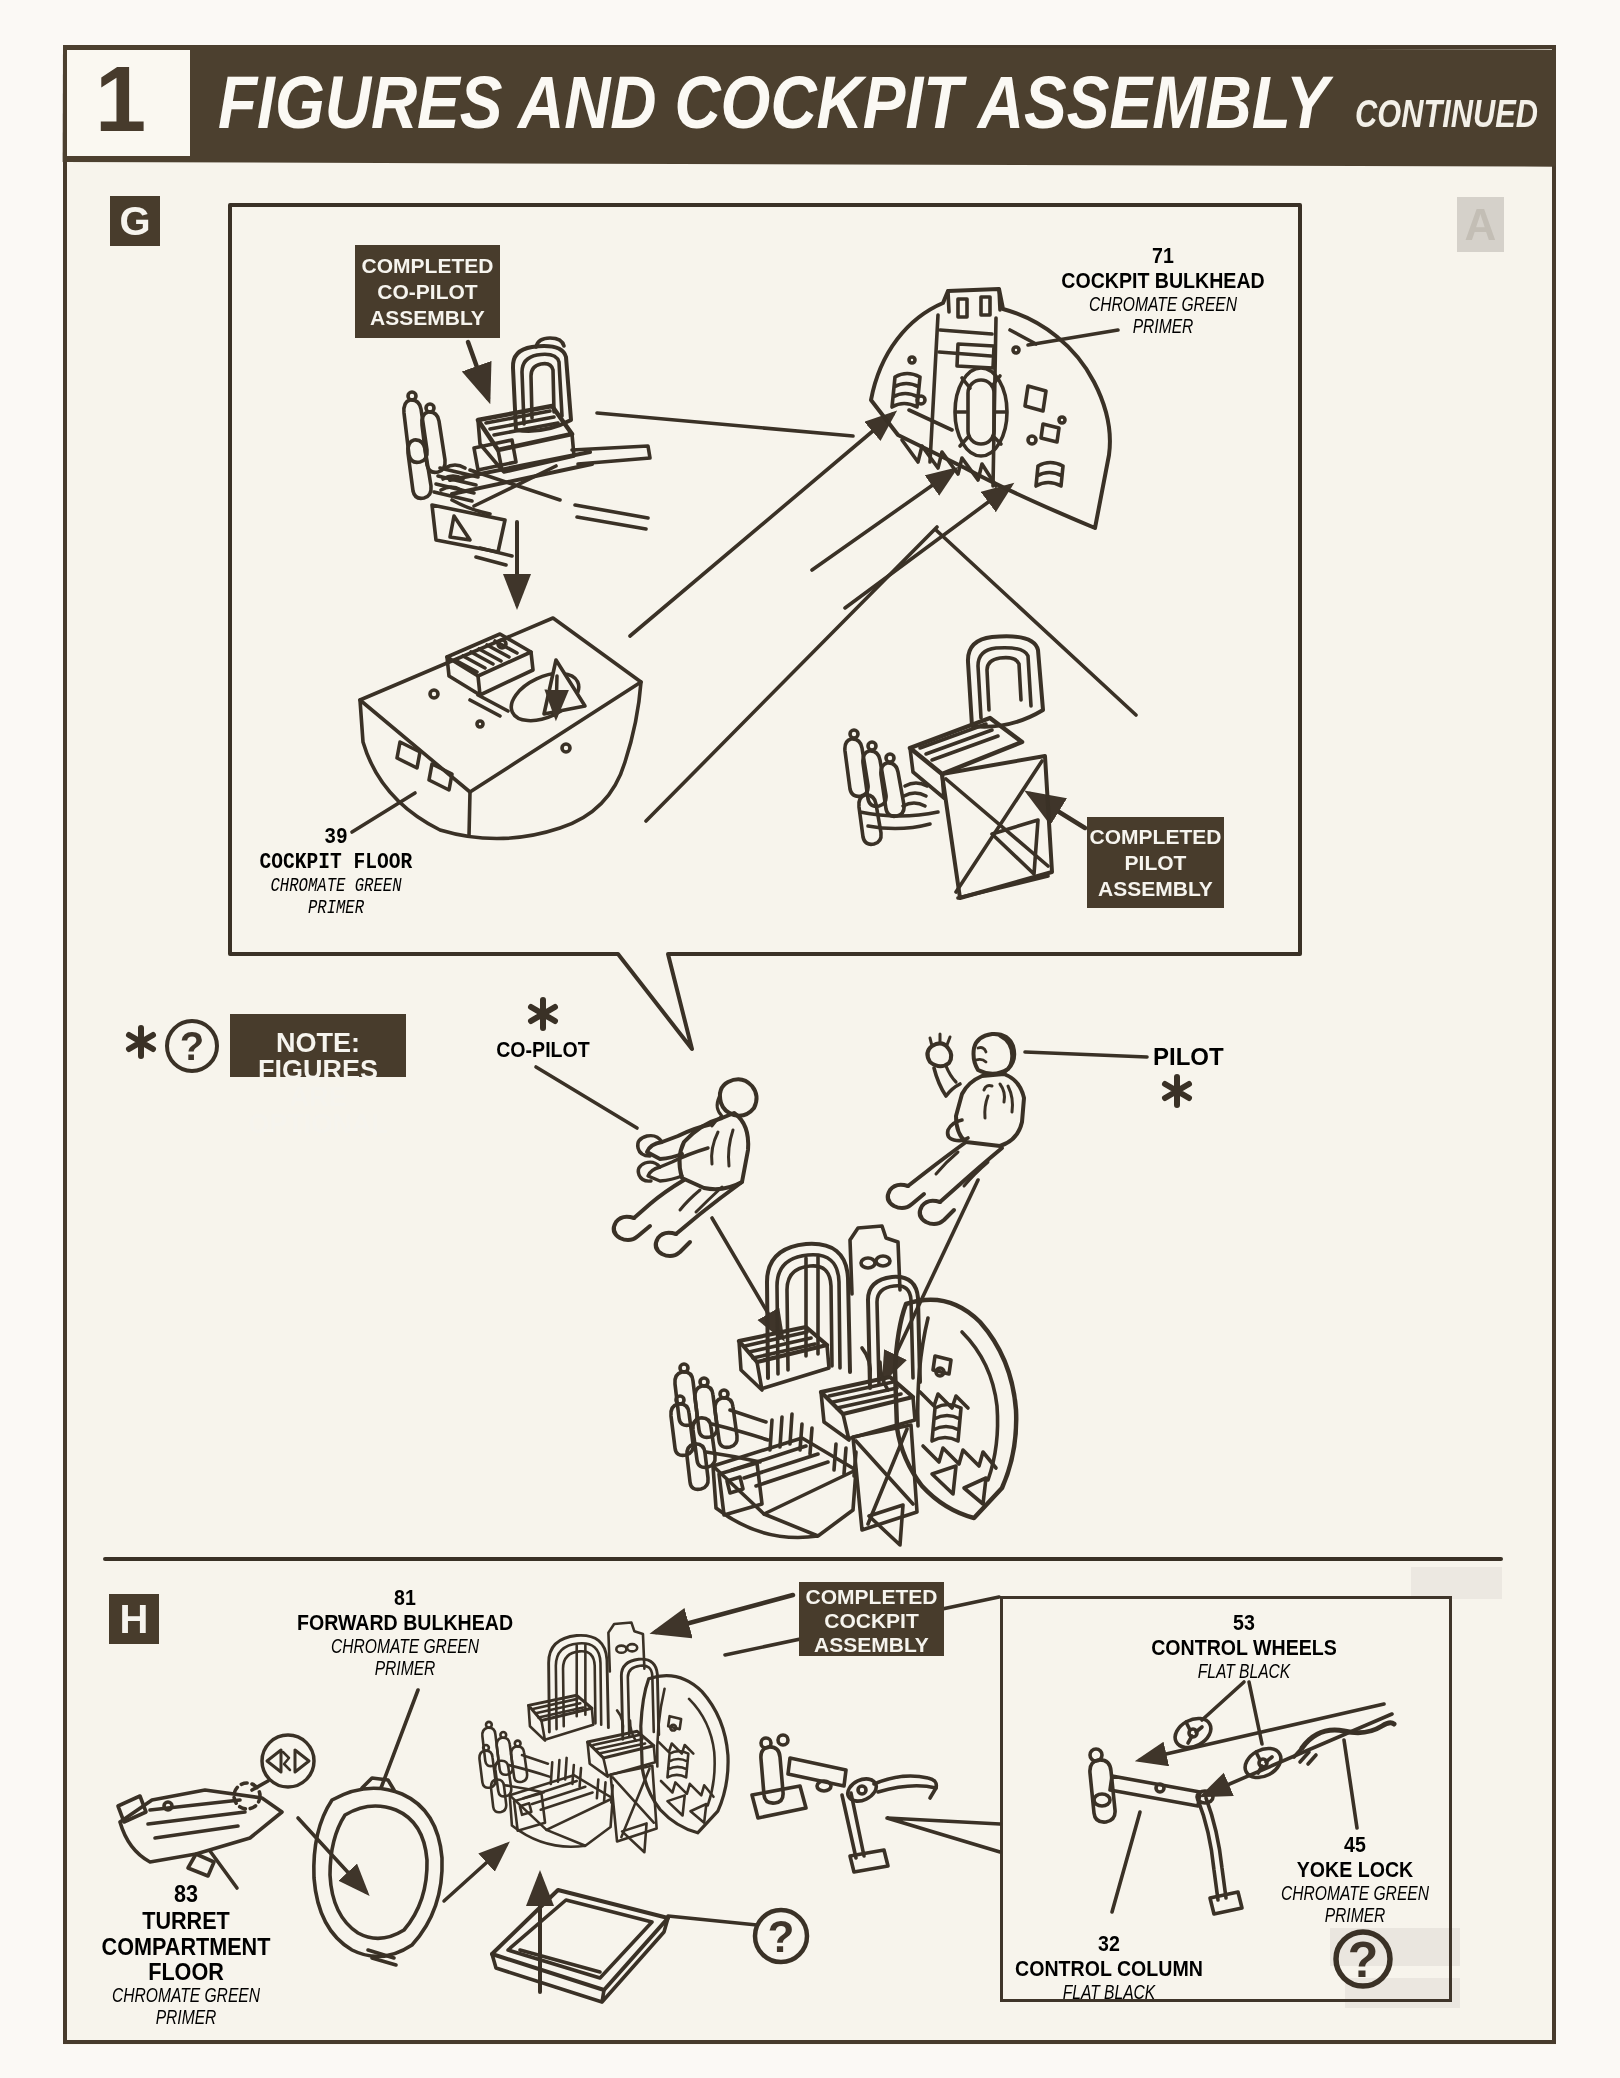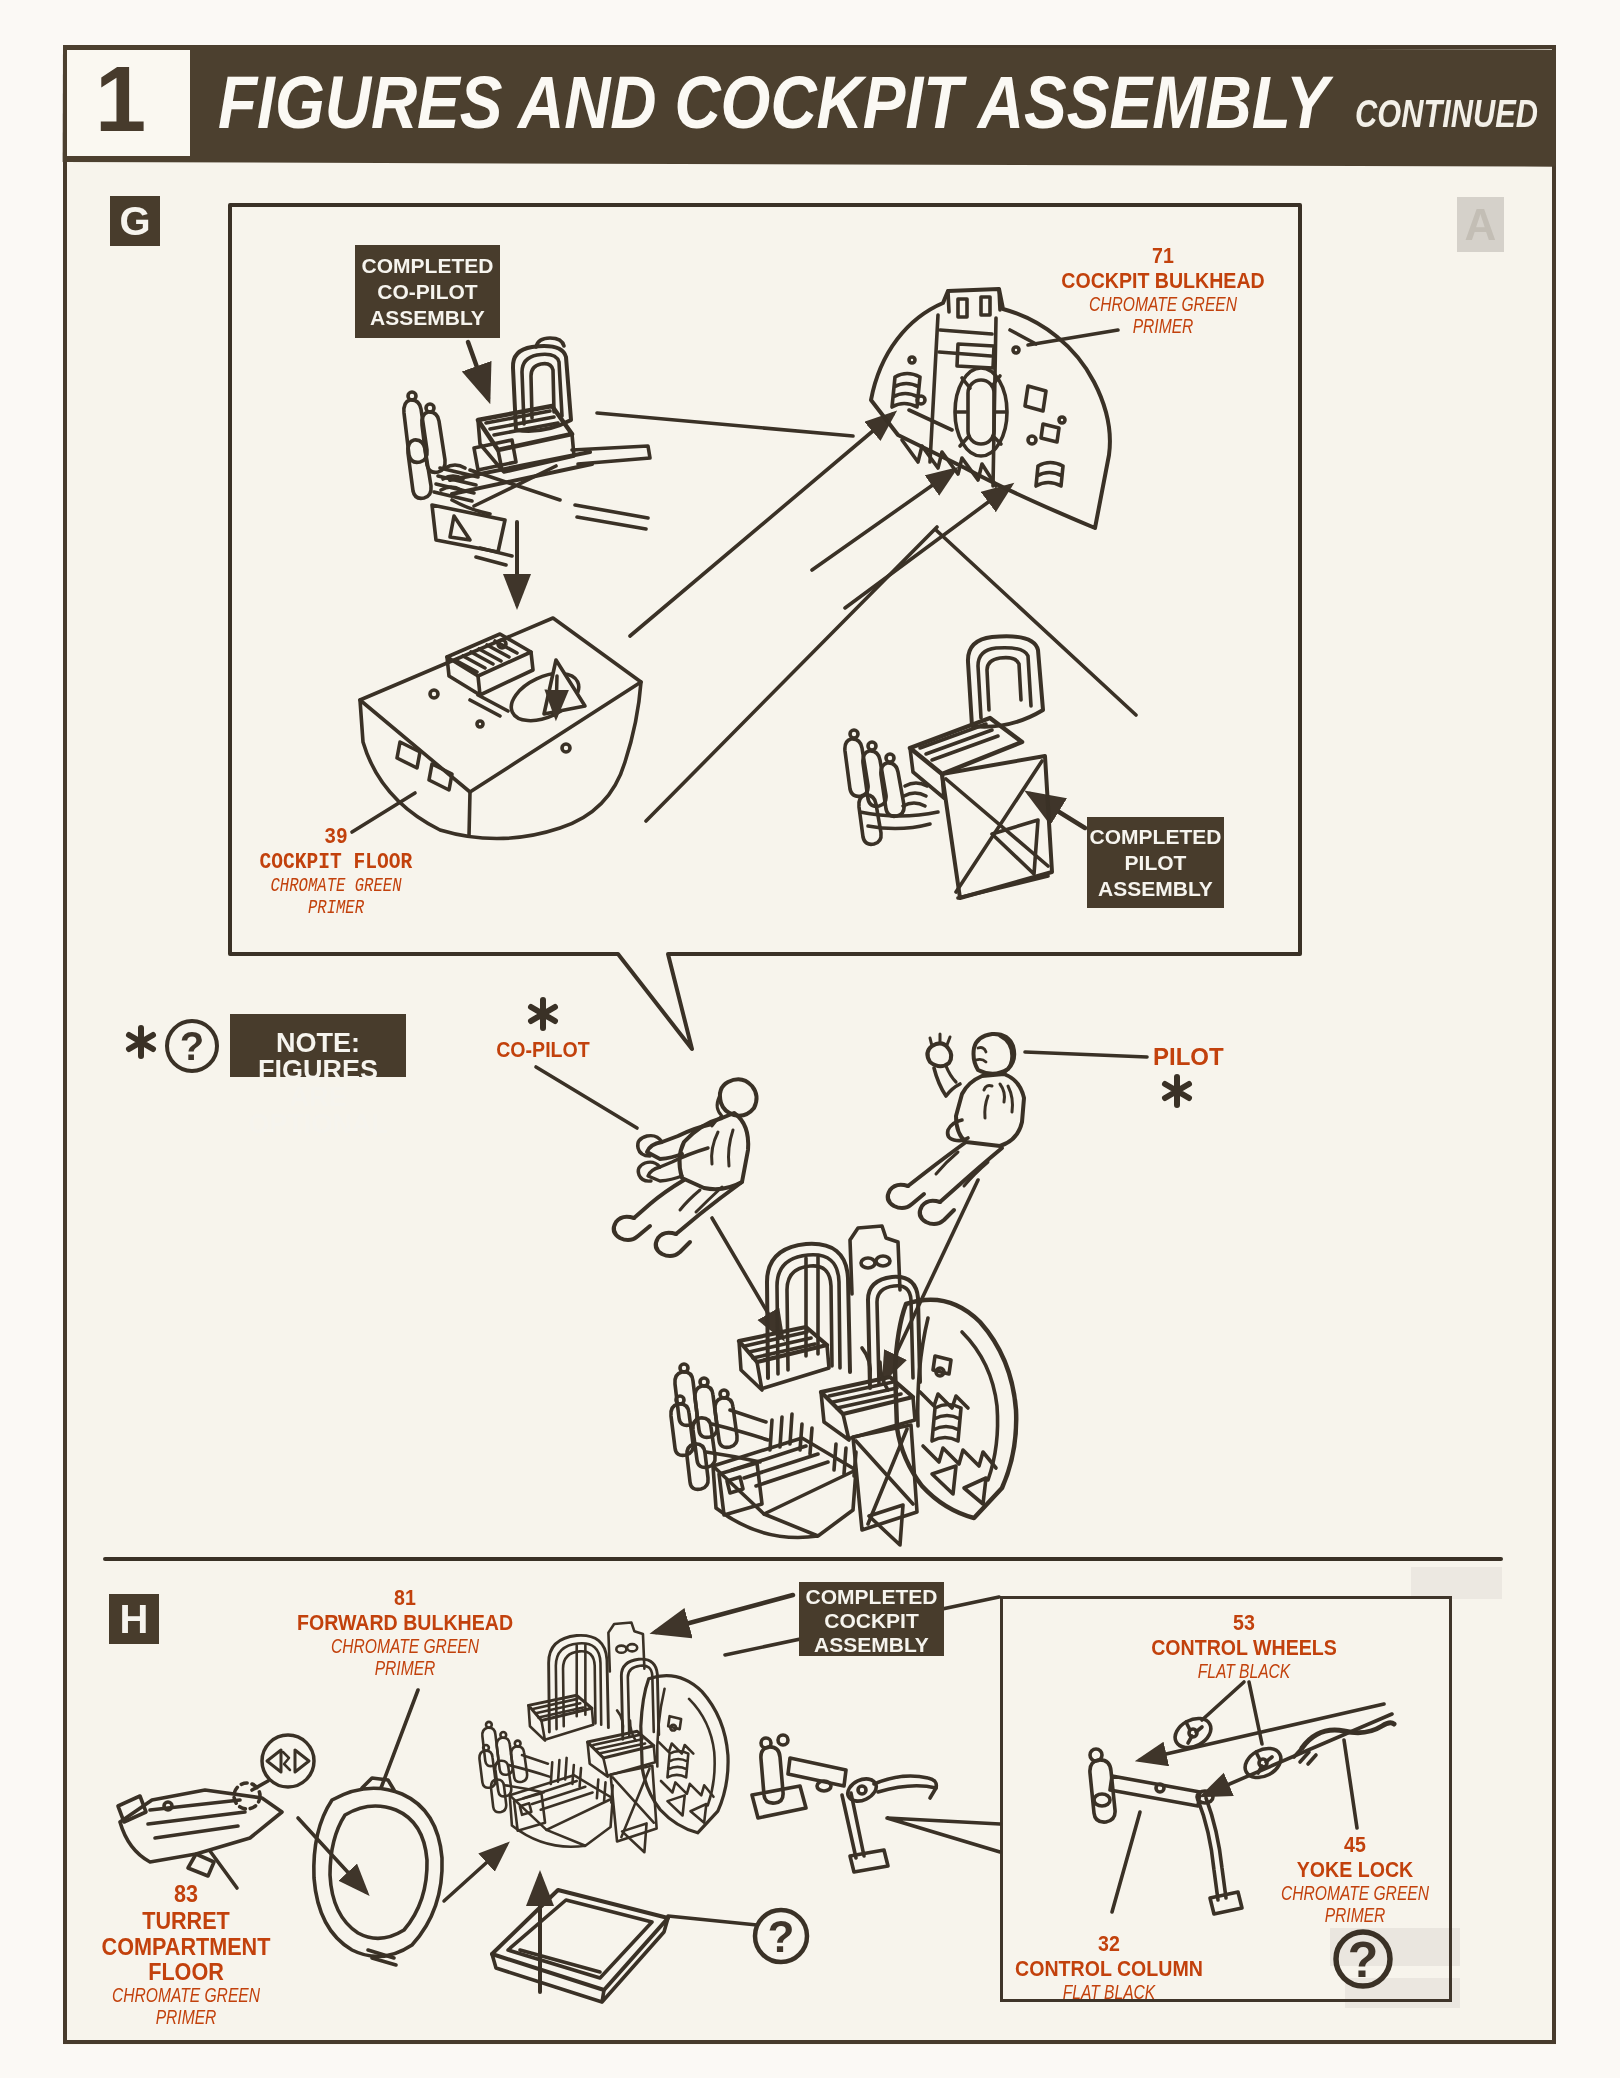--- a/index.html
+++ b/index.html
@@ -1,20 +1,20 @@
 <!DOCTYPE html>
 <html><head>
 <meta charset="utf-8">
 <style>
   html,body{margin:0;padding:0;background:#f7f4ec;}
   .page{position:relative;width:1620px;height:2078px;background:#f7f4ec;overflow:hidden;
         font-family:"Liberation Sans",sans-serif;color:#3a3127;}
   .abs{position:absolute;}
   .dkbox{position:absolute;background:#483c2c;color:#f6f4ee;font-weight:bold;text-align:center;}
-  .lbl{position:absolute;text-align:center;font-weight:bold;font-size:22px;color:#c2410c;white-space:nowrap;}
+  .lbl{position:absolute;text-align:center;font-weight:bold;font-size:22px;color:#000000;white-space:nowrap;}
   .lbl div{line-height:25px;transform:scaleX(0.89);transform-origin:50% 50%;}
   .lbl div.ital{font-style:italic;font-weight:normal;font-size:20px;line-height:22px;transform:scaleX(0.78);}
   .lbl.big div{font-size:24px;transform:scaleX(0.90);}
   .lbl.big div.ital{font-size:20px;transform:scaleX(0.78);}
   svg{position:absolute;left:0;top:0;}
 </style>
 </head>
 <body>
 <div class="page">
 

